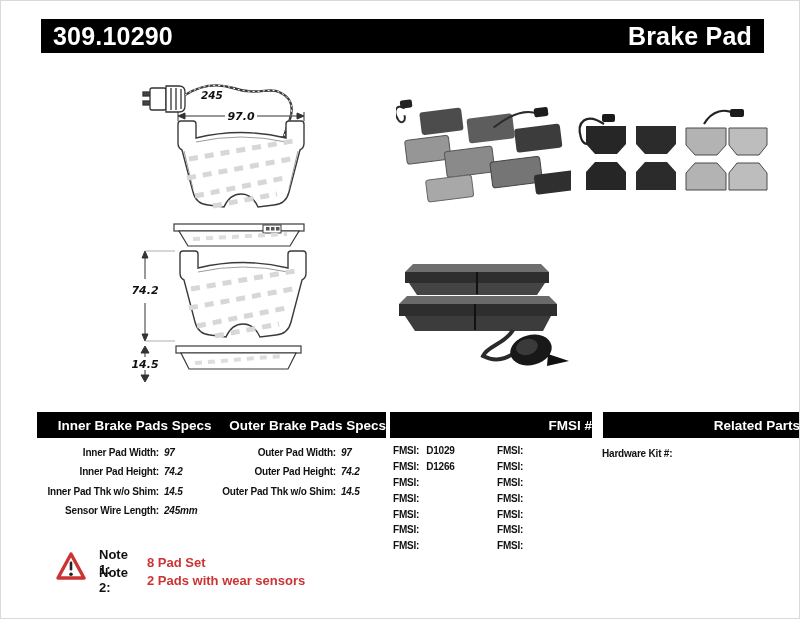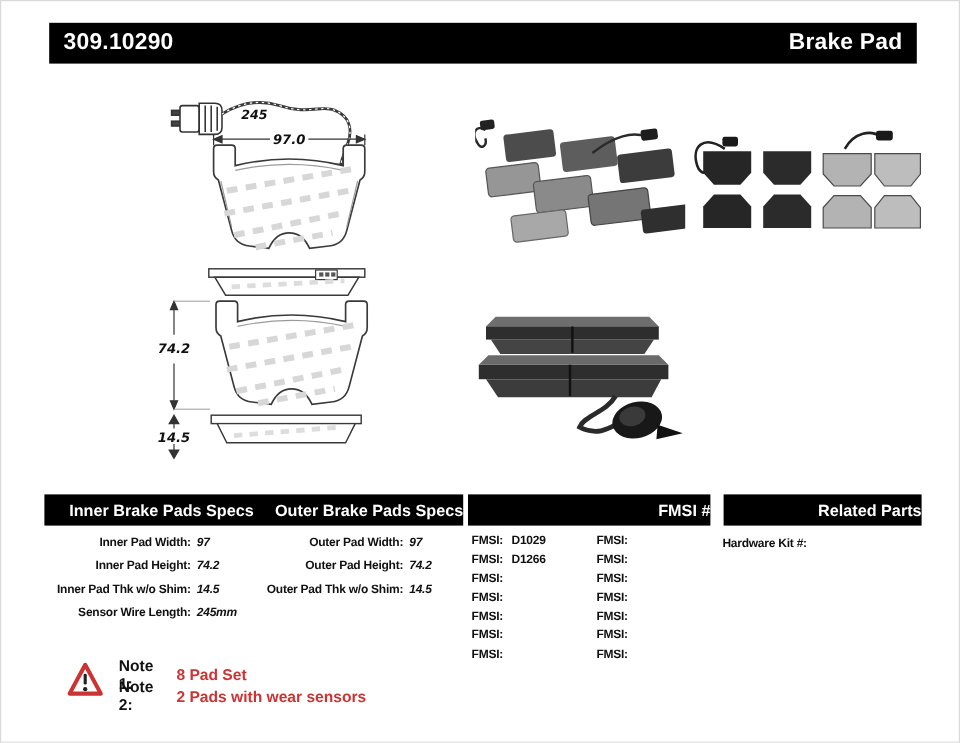--- a/index.html
+++ b/index.html
@@ -7,21 +7,21 @@
     position:relative;width:800px;height:619px;background:#fff;
     font-family:"Liberation Sans",sans-serif;color:#111;overflow:hidden;
     border:1px solid #d9d9d9;box-sizing:border-box;
   }
   
   .topbar{
     position:absolute;left:40px;top:18px;width:723px;height:34px;
     background:var(--bar-bg,#000);color:var(--bar-fg,#fff);
     display:flex;justify-content:space-between;align-items:center;
     padding:0 12px;box-sizing:border-box;
-    font-size:19px;font-weight:700;letter-spacing:.2px;
+    font-size:25px;font-weight:700;letter-spacing:.2px;
   }
   
   .thbar{
     position:absolute;top:411px;height:26px;background:var(--bar-bg,#000);
     color:var(--bar-fg,#fff);display:flex;align-items:center;
     font-size:13.5px;font-weight:700;
   }
   .thbar.split{justify-content:space-around;}
   .thbar.center{justify-content:center;}
   .thbar span{flex:1;text-align:right;}
@@ -189,21 +189,21 @@
     <polygon points="157,110 178,117 156,122" fill="#111"></polygon>
   </svg>
 
   <div class="thbar split" style="left:36px;width:349px;">
     <span>Inner Brake Pads Specs</span>
     <span>Outer Brake Pads Specs</span>
   </div>
   <div class="thbar center" style="left:389px;width:202px;">
     <span>FMSI #</span>
   </div>
-  <div class="thbar center" style="left:602px;width:165px;">
+  <div class="thbar center" style="left:602px;width:165px;padding-left:32px;">
     <span>Related Parts</span>
   </div>
 
   <div class="speccol" style="left:36px;top:442px;">
     <div class="specrow">
       <span class="lbl">Inner Pad Width:</span>
       <span class="val">97</span>
     </div>
     <div class="specrow">
       <span class="lbl">Inner Pad Height:</span>

